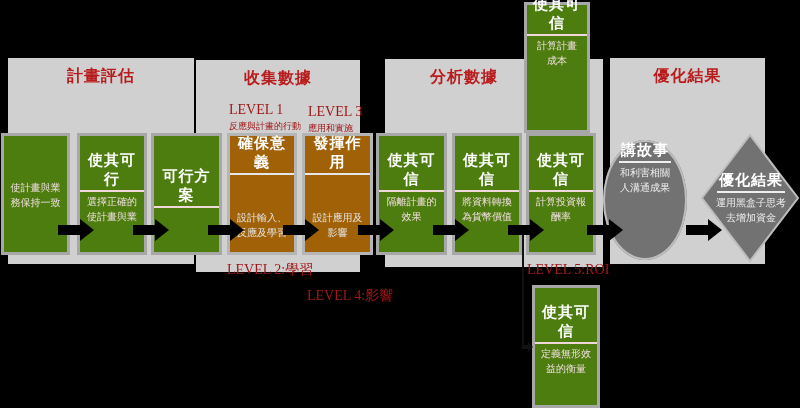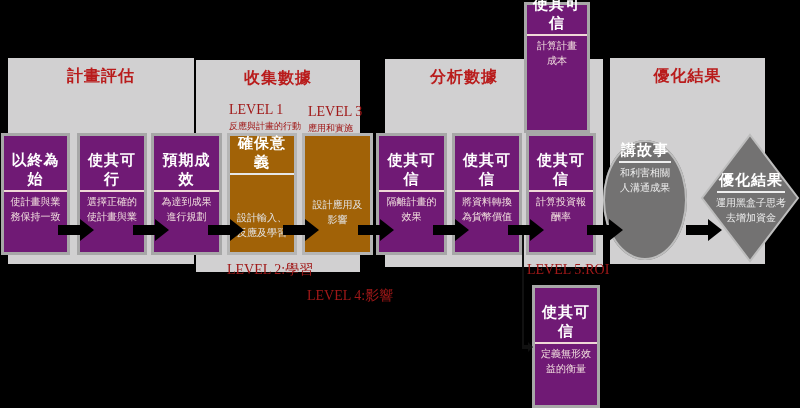--- a/index.html
+++ b/index.html
@@ -14,21 +14,21 @@
     position:absolute; left:0; right:0; top:8px; text-align:center;
     color:#b91c1c; font-size:16px; font-weight:bold; letter-spacing:1px;
   }
   .level {
     position:absolute; color:#a01818; font-family:Liberation Serif, serif;
     font-size:14px; line-height:15px;
   }
   .level .sub { font-size:9px; display:block; margin-top:2px; }
   .box {
     position:absolute; box-sizing:border-box; border:3px solid #a7a7a7;
-    background:#701a75; color:#fff; text-align:center;
+    background:#4d7c0f; color:#fff; text-align:center;
     display:flex; flex-direction:column; justify-content:center; align-items:center;
   }
   .box.gray { background:#a16207; border-color:#b5b5b5; }
   .box .t {
     font-size:15px; font-weight:bold; border-bottom:2px solid #f0d8d8;
     padding:0 2px 1px; letter-spacing:1px; margin-top:-14px;
   }
   .box.gray .t { border-bottom-color:#e6e6e6; }
   .box .d { font-size:10px; line-height:15px; color:#f1dede; margin-top:2px; padding:0 4px; }
   .box.gray .d { color:#e2e2e2;margin-top:35px; }
@@ -72,36 +72,35 @@
 <div class="level" style="left:307px;top:260px;margin-top:28px;">LEVEL 4:影響</div>
 <div class="level" style="left:527px;top:262px;">LEVEL 5:ROI</div>
 
 <div class="box" style="left:524px;top:2px;width:66px;height:68px;justify-content:flex-end;padding-bottom:2px;border-bottom:none;">
   <div class="t" style="margin-top:0;">使其可信</div>
   <div class="d"><span>計算計畫</span><br><span>成本</span></div>
 </div>
 <div class="box" style="left:524px;top:69px;width:66px;height:64px;border-top:none;"></div>
 
 <div class="box" style="left:1px;top:133px;width:69px;height:122px;">
-  <div class="t">以終為始</div>
   <div class="d"><span>使計畫與業</span><br><span>務保持一致</span></div>
 </div>
 <div class="box" style="left:77px;top:133px;width:70px;height:122px;">
   <div class="t">使其可行</div>
   <div class="d"><span>選擇正確的</span><br><span>使計畫與業</span></div>
 </div>
 <div class="box" style="left:151px;top:133px;width:71px;height:122px;">
-  <div class="t">預期成效</div>
-  <div class="d"><span>為達到成果</span><br><span>進行規劃</span></div>
+  <div class="t">可行方案</div>
 </div>
 <div class="box gray" style="left:227px;top:133px;width:70px;height:122px;">
   <div class="t">確保意義</div>
   <div class="d"><span>設計輸入、</span><br><span>反應及學習</span></div>
 </div>
 <div class="box gray" style="left:302px;top:133px;width:71px;height:122px;">
+  <div class="t">發揮作用</div>
   <div class="d"><span>設計應用及</span><br><span>影響</span></div>
 </div>
 <div class="box" style="left:376px;top:133px;width:71px;height:122px;">
   <div class="t">使其可信</div>
   <div class="d"><span>隔離計畫的</span><br><span>效果</span></div>
 </div>
 <div class="box" style="left:452px;top:133px;width:70px;height:122px;">
   <div class="t">使其可信</div>
   <div class="d"><span>將資料轉換</span><br><span>為貨幣價值</span></div>
 </div>

